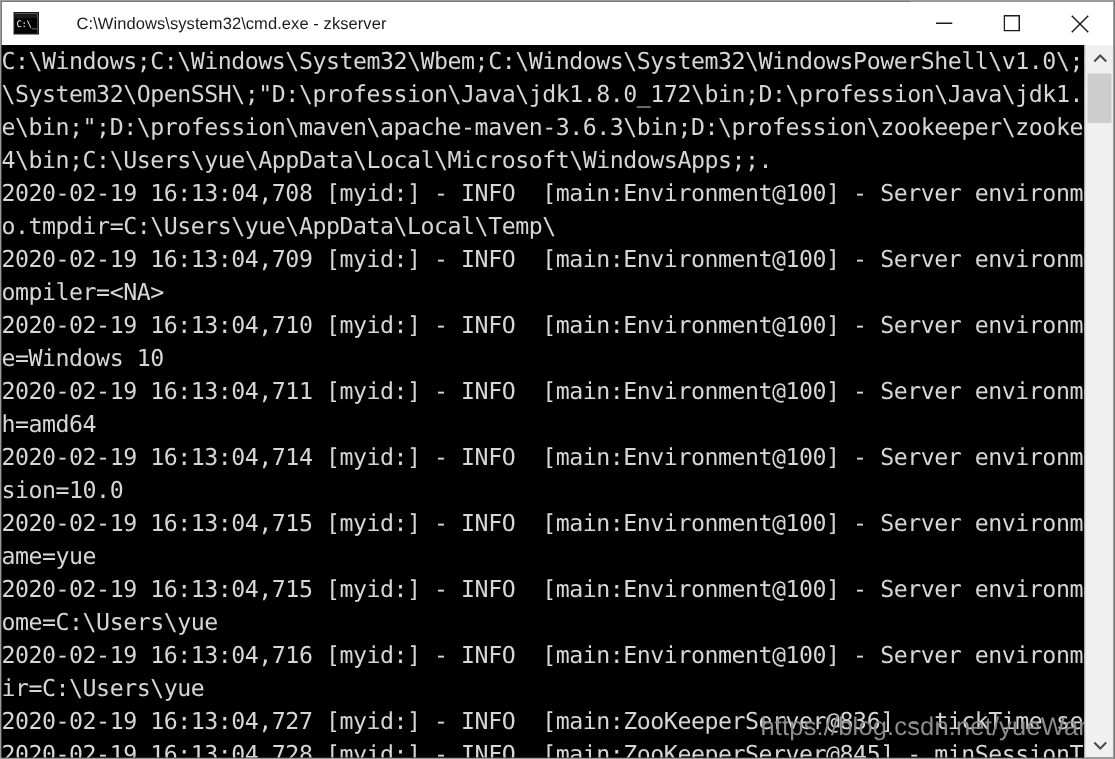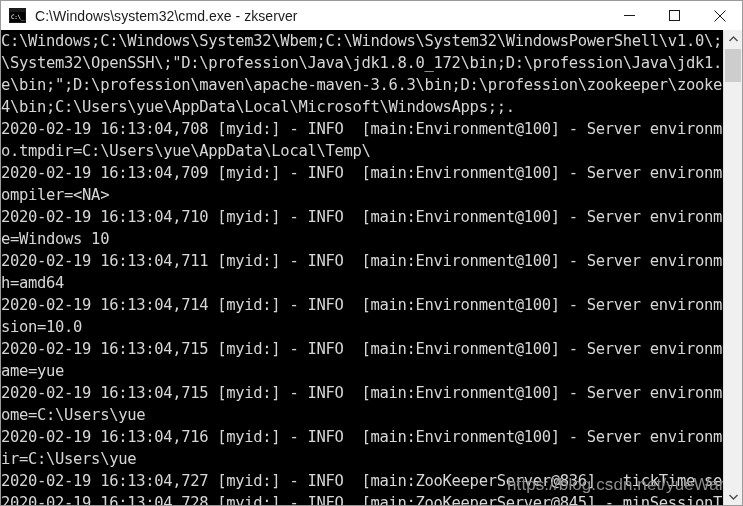--- a/index.html
+++ b/index.html
@@ -61,25 +61,26 @@
     color: #ffffff;
     font-family: "DejaVu Sans Mono", monospace;
     font-size: 6px;
     line-height: 9px;
     padding-left: 1px;
     letter-spacing: -0.3px;
     white-space: nowrap;
     overflow: hidden;
   }
   .title-text {
-    font-size: 14px;
+    font-size: 11px;
     color: #1b1b1b;
     letter-spacing: 0.05px;
     white-space: nowrap;
     overflow: hidden;
+    margin-left: 16px;
   }
 
   .window-controls {
     position: absolute;
     top: 0;
     right: 0;
     height: 29px;
     display: flex;
     align-items: stretch;
   }

